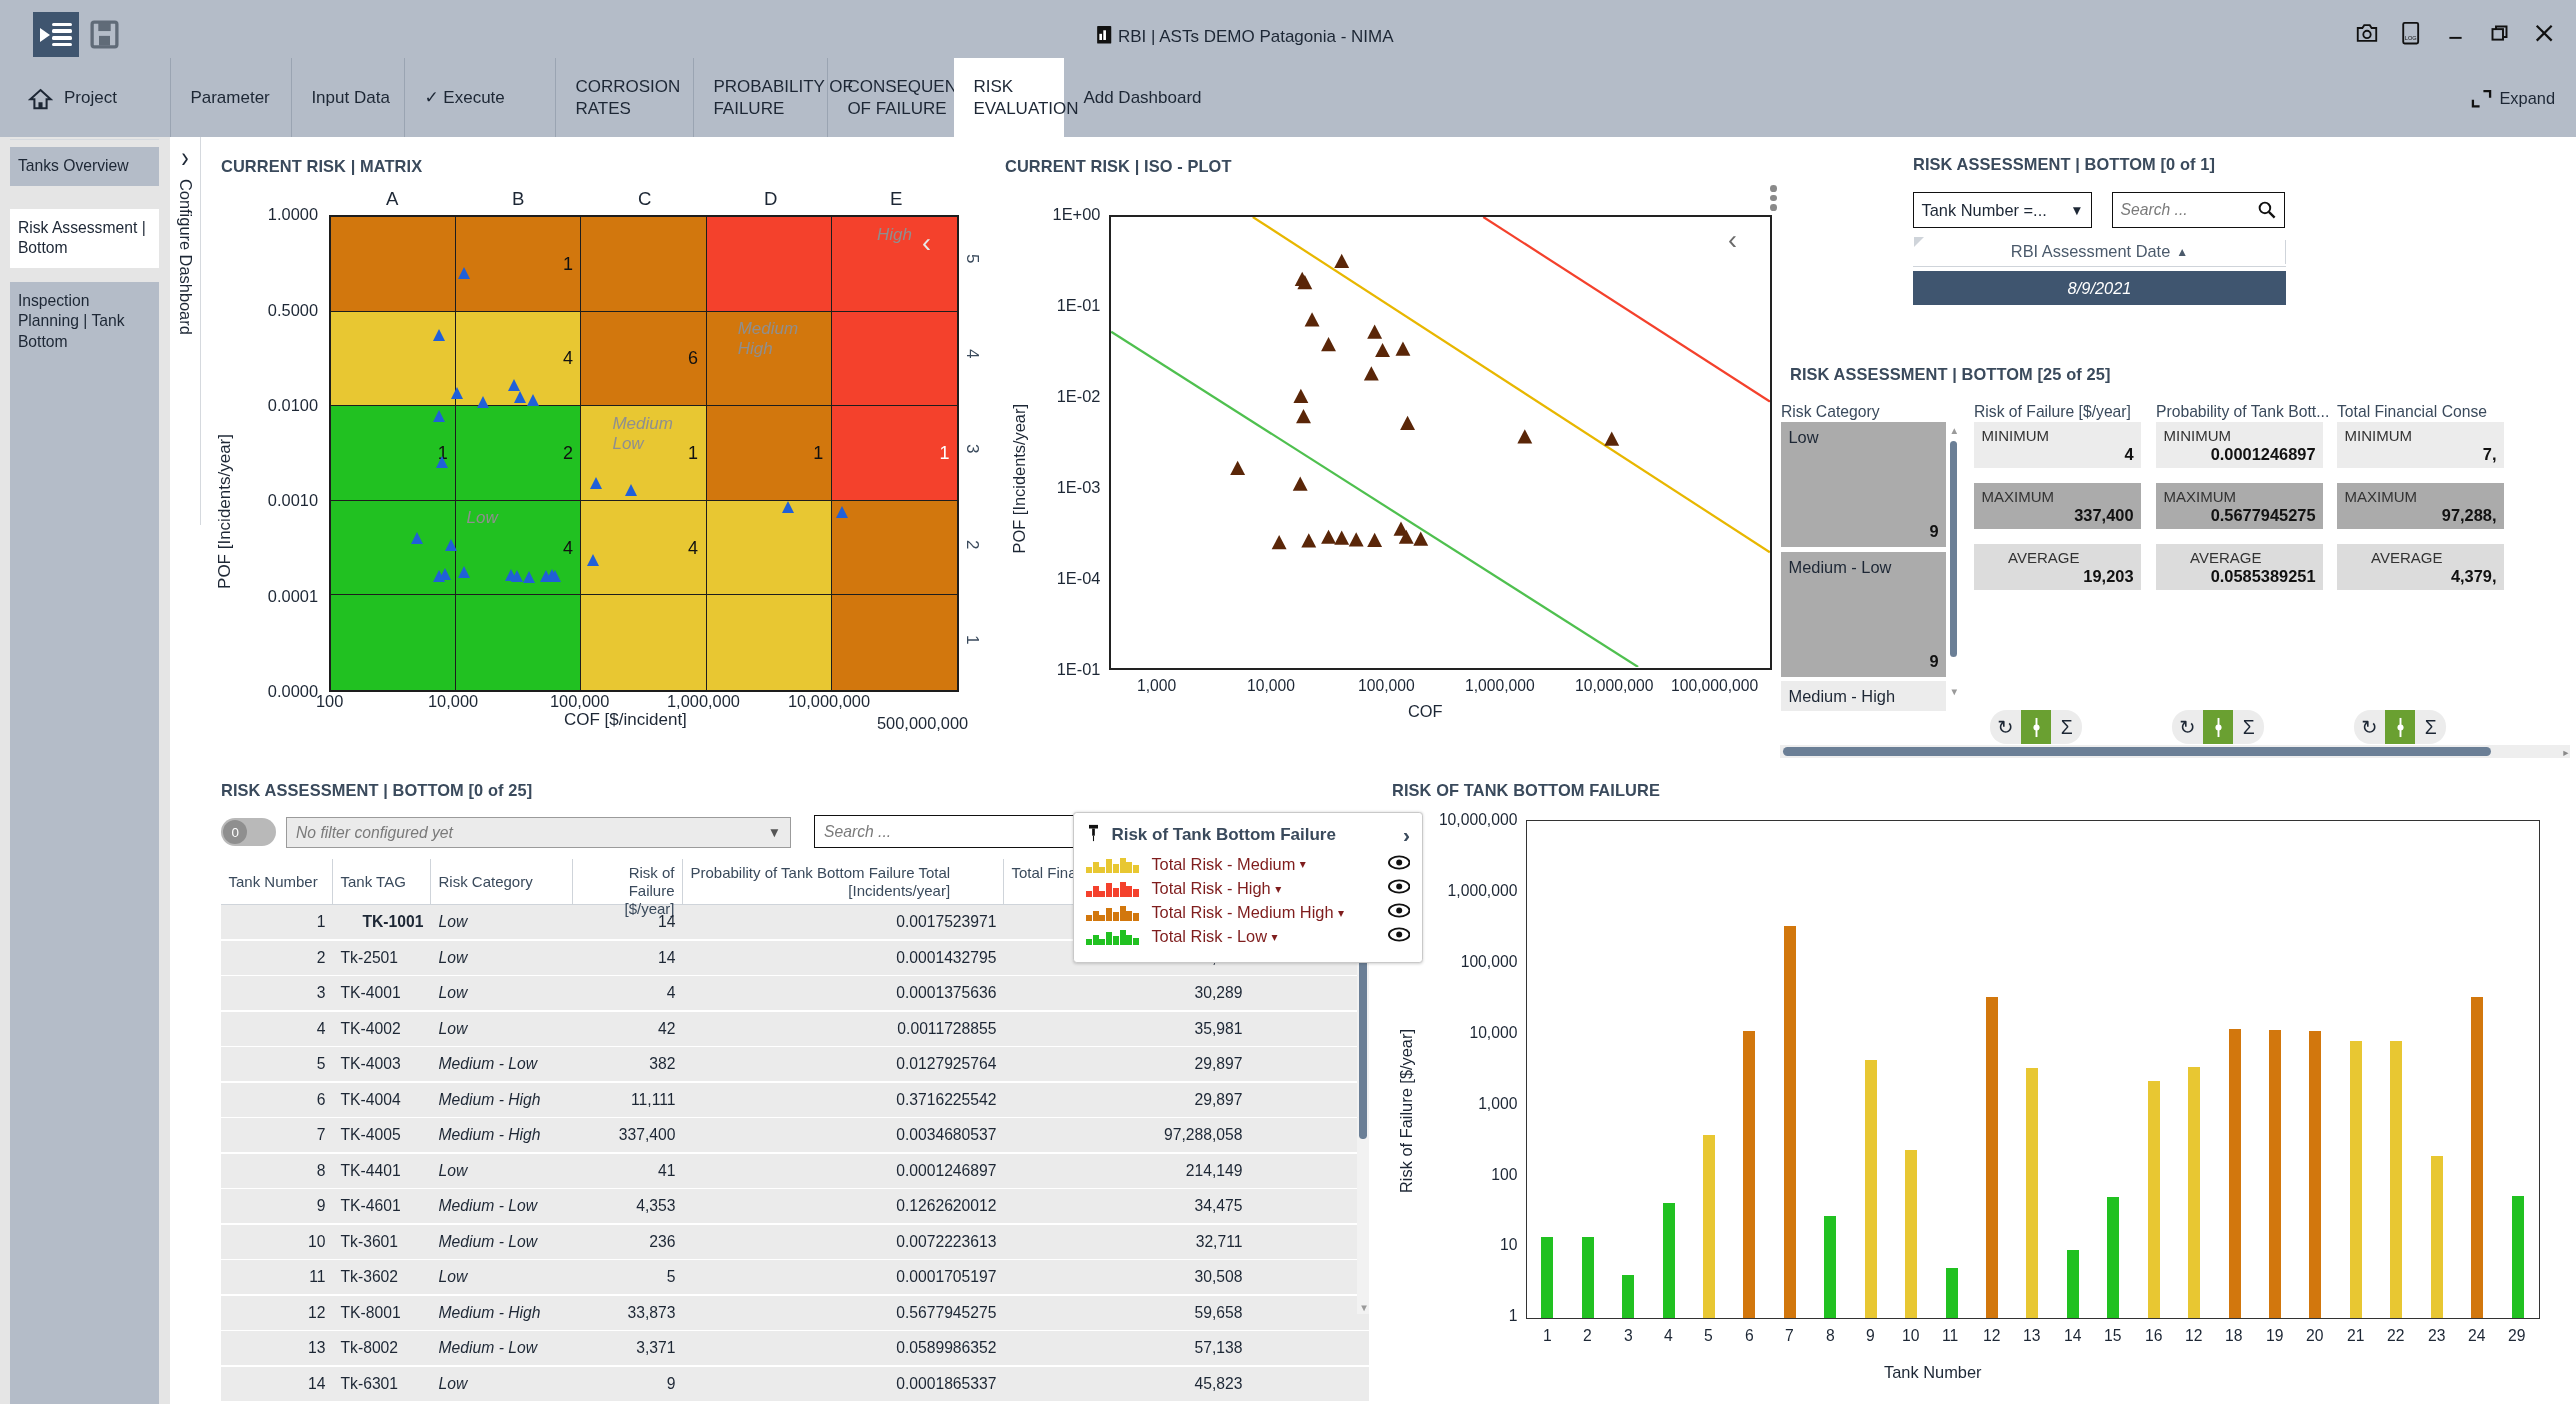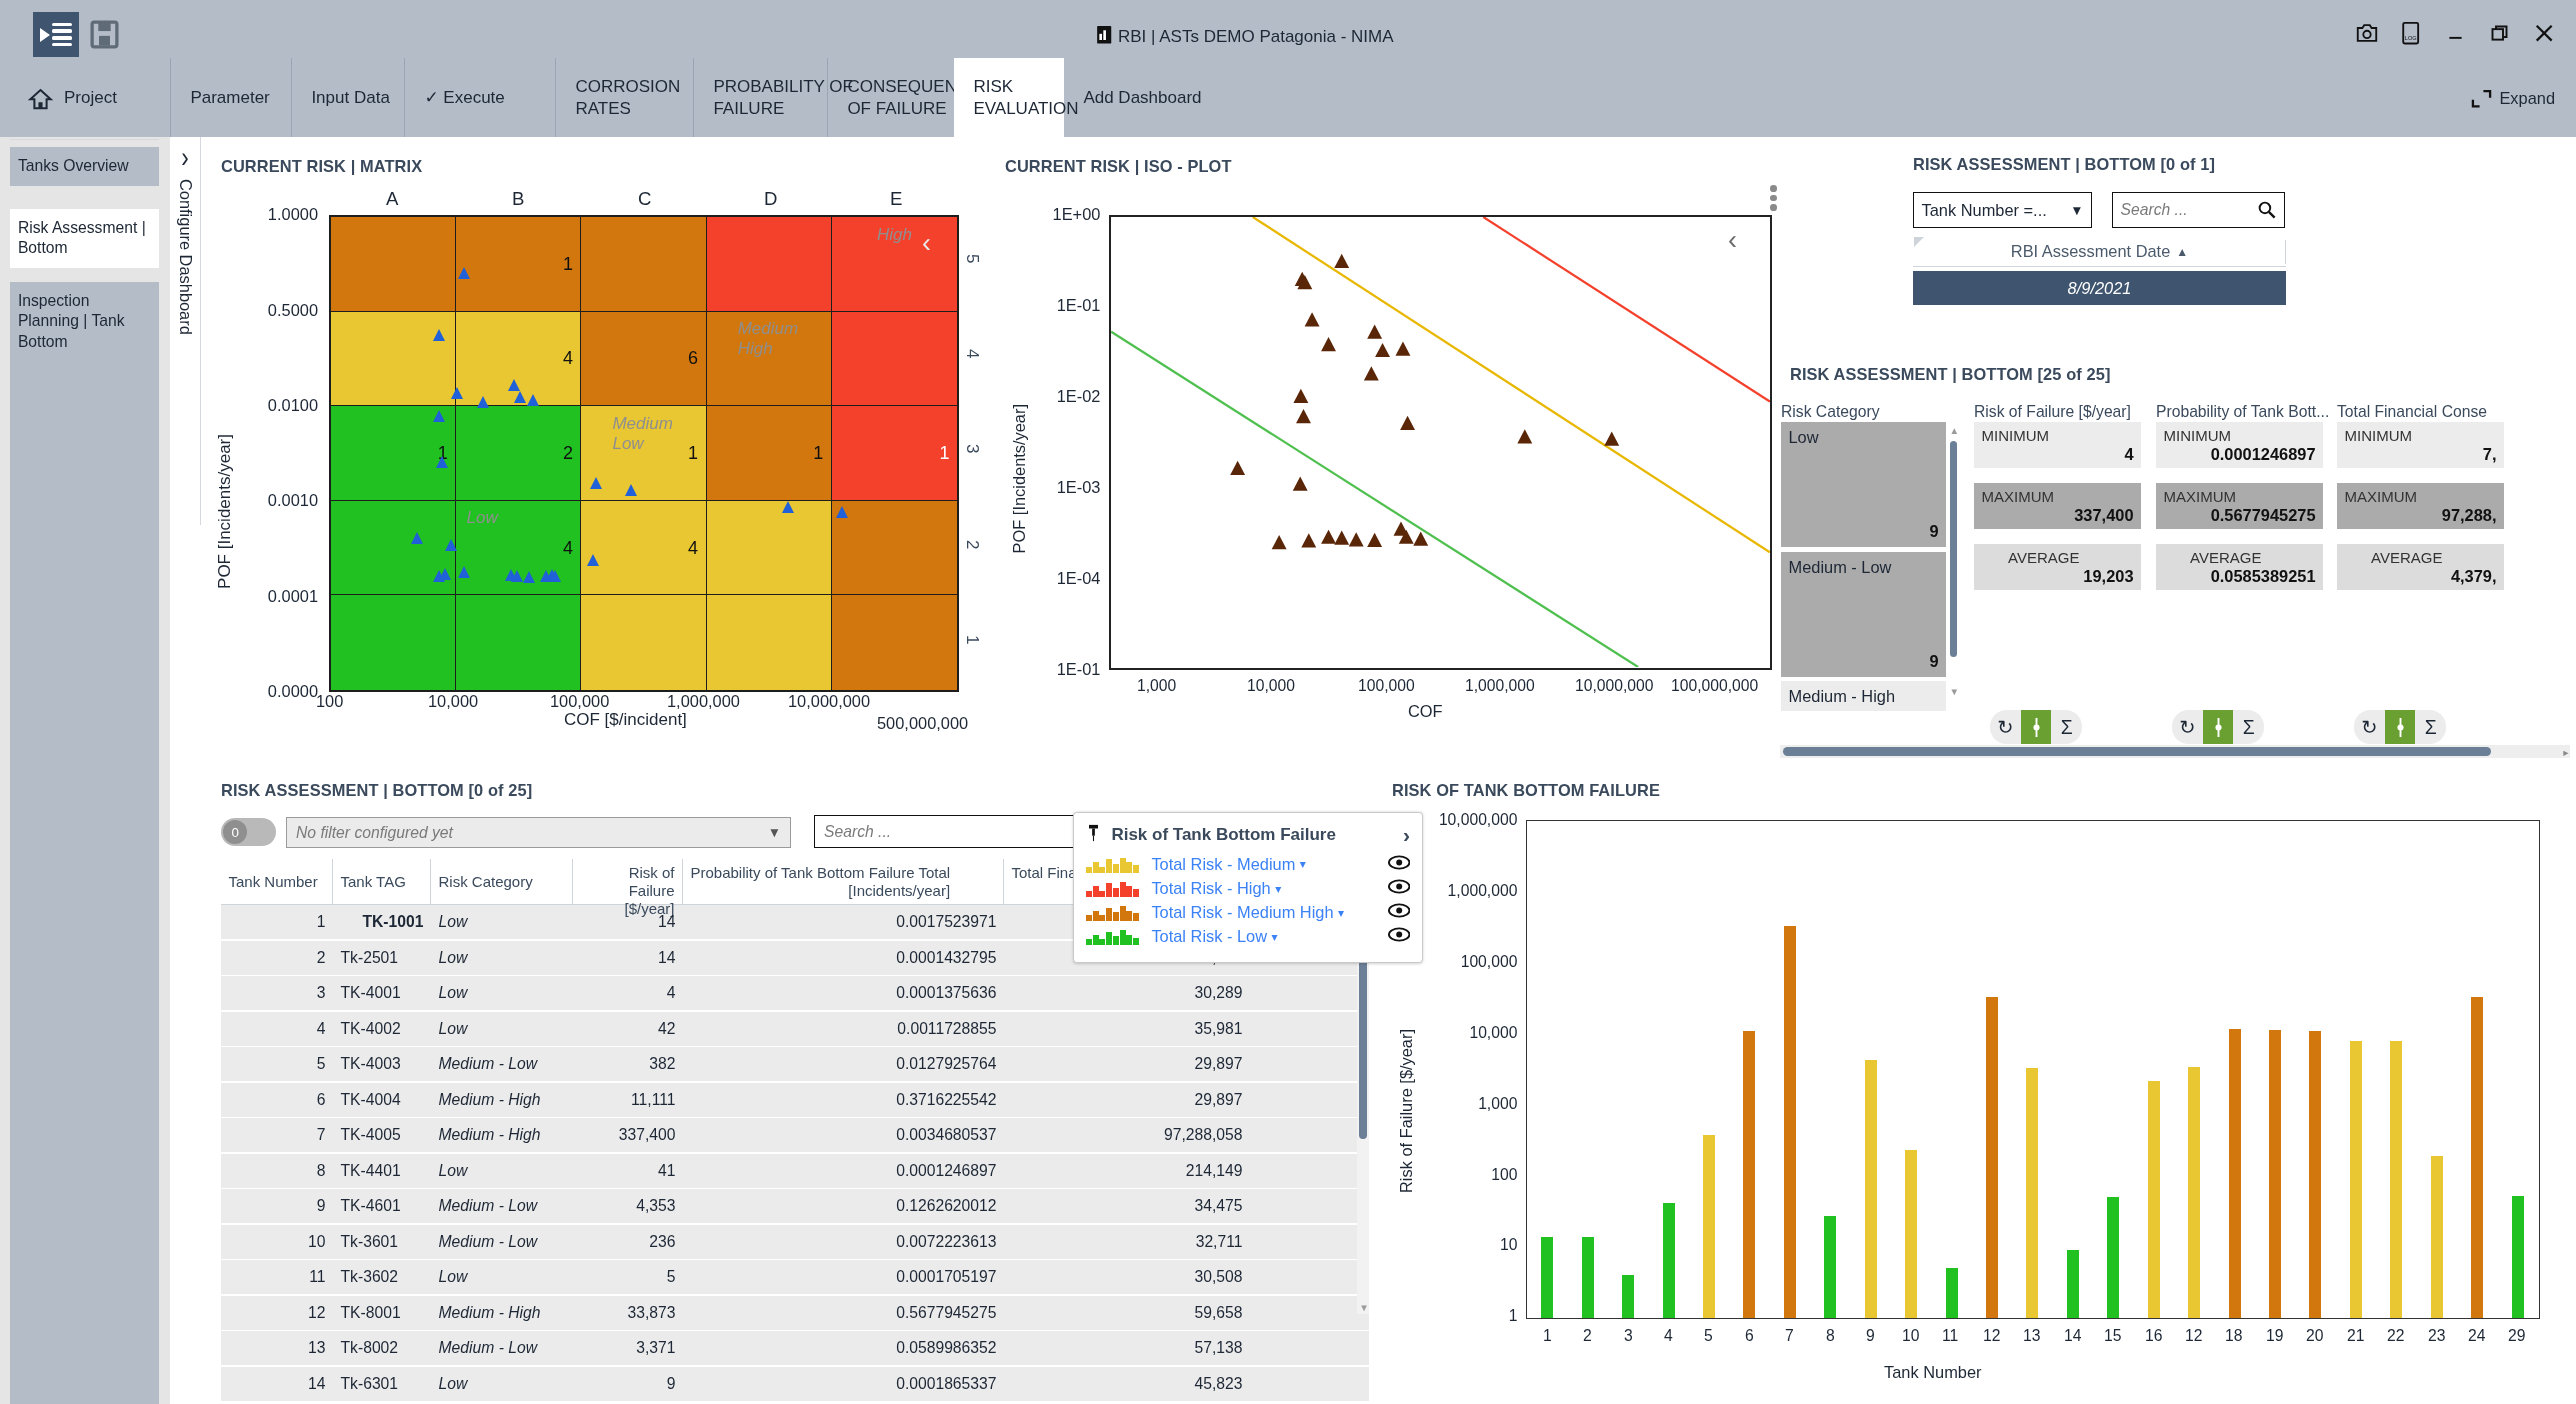--- a/index.html
+++ b/index.html
@@ -174,21 +174,21 @@
   #bar-wrap{ position:absolute; left:1392px; top:805px; width:1178px; height:589px; }
   #bar-box{ position:absolute; left:134px; top:15px; width:1014px; height:499px; border:1.5px solid #333; background:#fff; }
   .bar{ position:absolute; bottom:0; width:12px; }
   .bar-xlab{ position:absolute; font-size:15.7px; color:#1d2735; }
   .bar-ylab{ position:absolute; font-size:15.7px; color:#1d2735; text-align:right; width:112px;}
   #bar-ytitle{ position:absolute; left:4.5px; top:224px; writing-mode:vertical-rl; transform:rotate(180deg); font-size:16.4px;}
   #bar-xtitle{ position:absolute; left:492px; top:558px; font-size:16.4px;}
   #legend{ position:absolute; left:1073px; top:812px; width:350px; background:#fff;
      border:0.7px solid #c9c9c9; border-radius:3.7px; padding:10.4px 12px; box-shadow:0 0.7px 3px rgba(0,0,0,.18); }
   #legend .lhdr{ display:flex; align-items:center; font-size:17px; font-weight:bold; color:#3a4a5c; margin-bottom:7.5px;}
-  #legend .lrow{ display:flex; align-items:center; margin:5.2px 0; font-size:16.4px; color:#3b82f6; }
+  #legend .lrow{ display:flex; align-items:center; margin:5.2px 0; font-size:16.4px; color:#7f1d1d; }
   .lsw{ width:55px; height:16.4px; margin-right:10.4px; position:relative; flex:none;}
   .lsw i{ position:absolute; bottom:0; display:block; }
   .eye{ margin-left:auto; font-size:15.7px; }
 </style>
 </head>
 <body>
 
 <div id="titlebar">
   <div id="app-icon">
     <div class="tri"></div>

